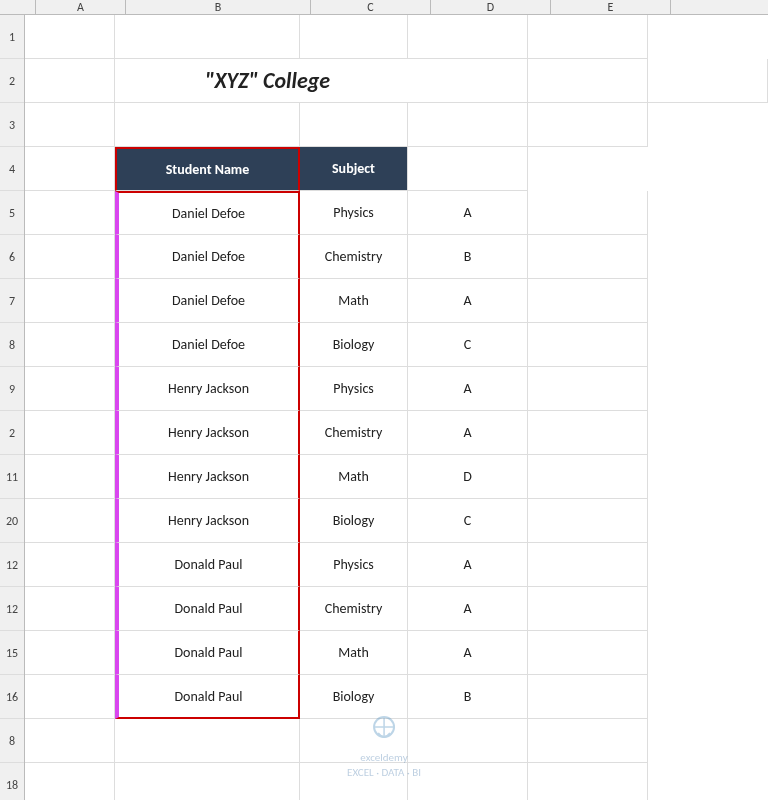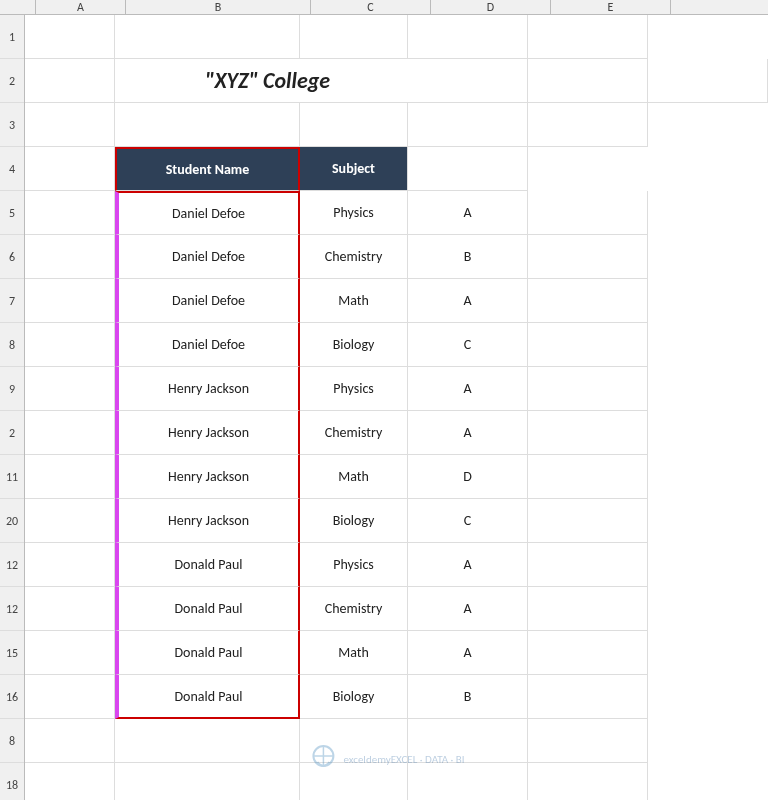--- a/index.html
+++ b/index.html
@@ -143,21 +143,21 @@
       border-top: 2px solid #cc0000;
     }
 
     
     .watermark {
       position: absolute;
       bottom: 20px;
       left: 50%;
       transform: translateX(-50%);
       display: flex;
-      flex-direction: row;
+      flex-direction: column;
       align-items: center;
       opacity: 0.35;
     }
 
     .watermark-logo {
       width: 40px;
       height: 40px;
     }
 
     .watermark-text {

